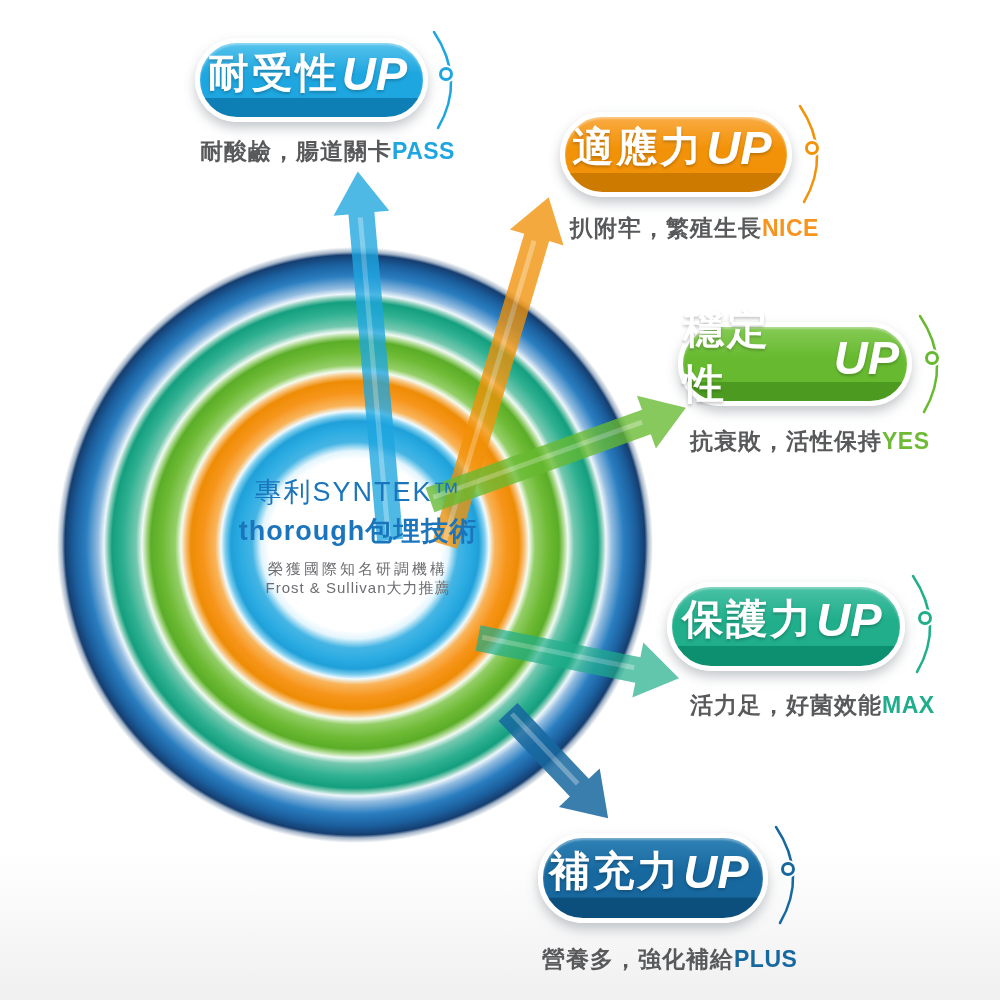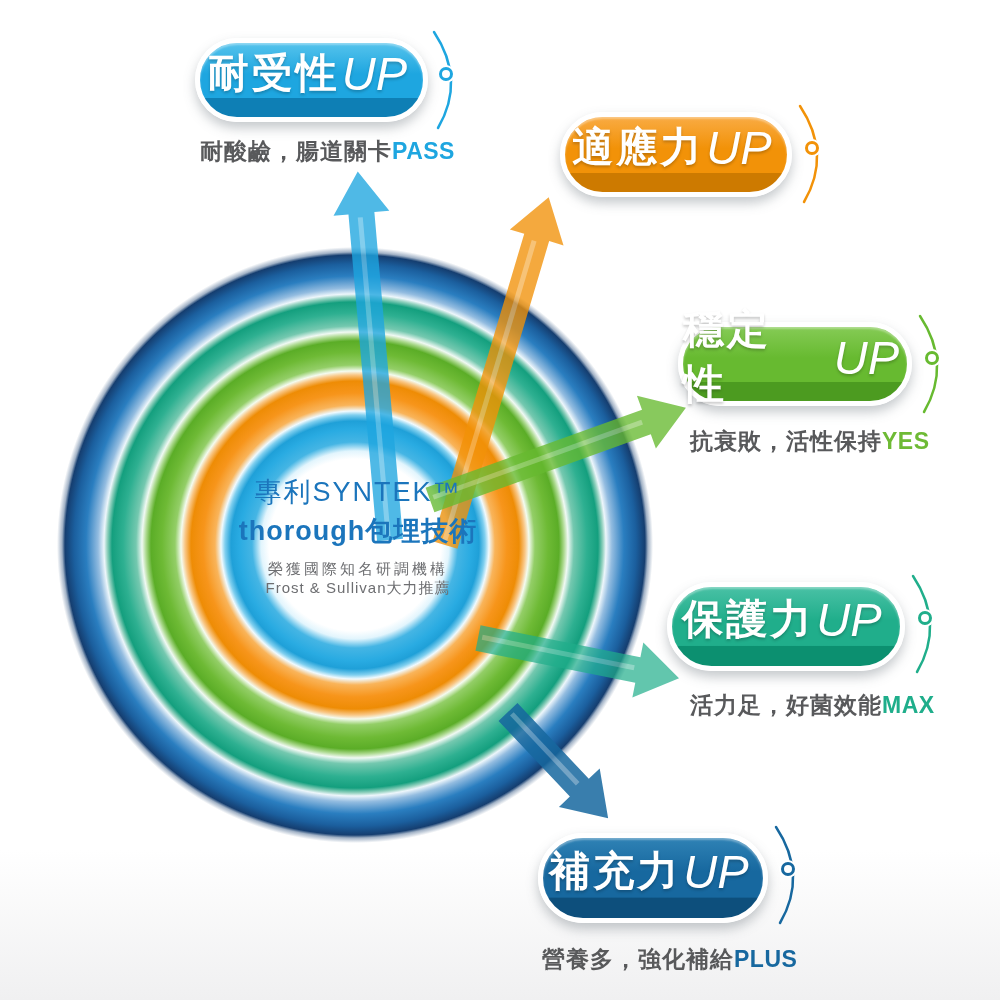--- a/index.html
+++ b/index.html
@@ -35,21 +35,21 @@
   
   .pill{
     position:absolute;z-index:3;box-sizing:border-box;
     border:5px solid #fff;border-radius:60px;
     display:flex;align-items:center;justify-content:center;
     padding-bottom:14px;
     background:linear-gradient(180deg,var(--light) 0%,var(--main) 42%,var(--main) 74%,var(--dark) 75%,var(--dark) 100%);
     box-shadow:0 6px 12px rgba(90,100,110,.35), inset 0 2px 2px rgba(255,255,255,.35);
   }
   .pill .zh{font-size:41px;font-weight:bold;color:#fff;letter-spacing:3px;text-shadow:0 2px 3px rgba(0,0,0,.22);}
-  .pill .up{font-size:47px;font-weight:normal;font-style:italic;color:#fff;margin-left:2px;padding-right:8px;text-shadow:0 2px 3px rgba(0,0,0,.22);}
+  .pill .up{font-size:47px;font-weight:bold;font-style:italic;color:#fff;margin-left:2px;padding-right:8px;text-shadow:0 2px 3px rgba(0,0,0,.22);}
   .p1{left:195px;top:38px;width:233px;height:84px;}
   .p2{left:560px;top:112px;width:232px;height:85px;}
   .p3{left:678px;top:322px;width:234px;height:84px;gap:28px;}
   .p4{left:667px;top:582px;width:238px;height:89px;}
   .p5{left:538px;top:833px;width:230px;height:90px;}
   
   .subtitle{position:absolute;z-index:3;font-size:23px;font-weight:bold;color:#58595b;letter-spacing:1px;white-space:nowrap;}
   .subtitle .hl{color:var(--hl);letter-spacing:0.5px;}
   .s1{left:200px;top:136px;}
   .s2{left:570px;top:213px;}
@@ -126,20 +126,23 @@
       <span class="up">UP</span>
   </div>
   <div class="subtitle s1" style="--light: #55c3ec; --main: #1ea6e0; --dark: #0e7fb5; --hl: #1ea6e0;">
     <span>耐酸鹼，腸道關卡</span><span class="hl">PASS</span>
   </div>
 
   <div class="pill p2" style="--light: #f9ab43; --main: #f29208; --dark: #cd7a00; --hl: #f7941e;">
     <span class="zh">適應力</span>
       <span class="up">UP</span>
   </div>
+  <div class="subtitle s2" style="--light: #f9ab43; --main: #f29208; --dark: #cd7a00; --hl: #f7941e;">
+    <span>扒附牢，繁殖生長</span><span class="hl">NICE</span>
+  </div>
 
   <div class="pill p3" style="--light: #85cb55; --main: #67ba30; --dark: #4c9b20; --hl: #6eba35;">
     <span class="zh">穩定性</span>
       <span class="up">UP</span>
   </div>
   <div class="subtitle s3" style="--light: #85cb55; --main: #67ba30; --dark: #4c9b20; --hl: #6eba35;">
     <span>抗衰敗，活性保持</span><span class="hl">YES</span>
   </div>
 
   <div class="pill p4" style="--light: #49c1a5; --main: #20ae8b; --dark: #0c9070; --hl: #1fae8b;">

